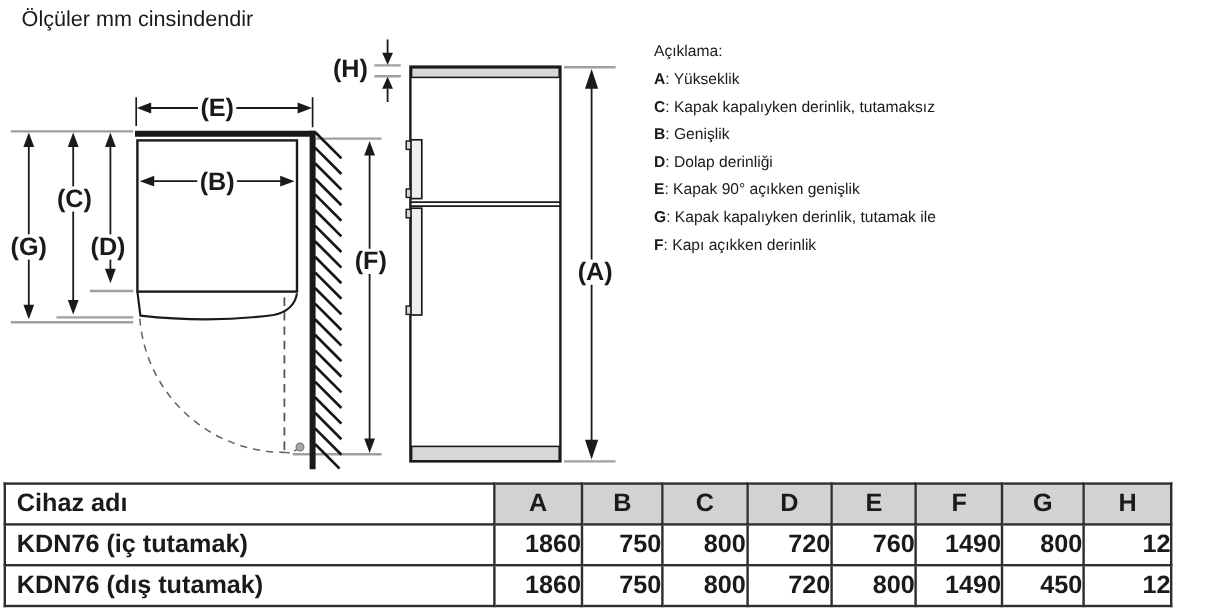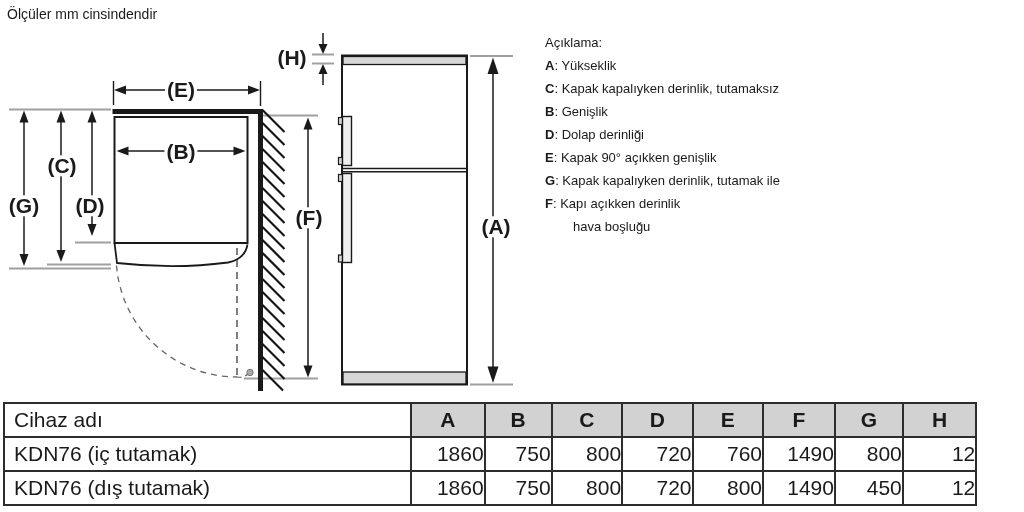--- a/index.html
+++ b/index.html
@@ -1,30 +1,30 @@
 <!DOCTYPE html>
 <html><head>
 <meta charset="utf-8">
 <style>
   html,body{margin:0;padding:0;background:#fff;}
   #page{position:relative;width:1024px;height:512px;background:#fff;overflow:hidden;
         font-family:"Liberation Sans",sans-serif;color:#1a1a1a;}
-  .page-title{position:absolute;left:7px;top:6px;font-size:14px;}
+  .page-title{position:absolute;left:18px;top:6px;font-size:18px;}
   
   .legend{position:absolute;left:545px;top:31px;width:470px;font-size:13px;line-height:23px;}
   .legend-item{padding-left:28px;text-indent:-28px;}
   .legend-letter{font-weight:bold;}
   .legend-line2{padding-left:28px;text-indent:0;}
   
   .dim-label{position:absolute;transform:translate(-50%,-50%);font-weight:bold;font-size:21px;
              background:#fff;padding:0 2px;line-height:1.02;white-space:nowrap;}
   
   .spec-table{position:absolute;left:3px;top:402px;border-collapse:collapse;table-layout:fixed;}
   .spec-table th,.spec-table td{border:2px solid #2d2d2d;font-size:21px;height:32px;padding:0;
-             font-weight:normal;white-space:nowrap;overflow:hidden;}
+             font-weight:bold;white-space:nowrap;overflow:hidden;}
   .spec-table th.letter{background:#d2d2d2;font-weight:bold;text-align:center;}
   .spec-table .name-cell{text-align:left;padding-left:9px;}
   .spec-table td.num{text-align:right;}
   svg .blk{stroke:#1a1a1a;fill:none;}
   svg .gry{stroke:#a0a0a0;stroke-width:2;fill:none;}
 </style>
 </head>
 <body>
 
 <div id="page">
@@ -164,21 +164,20 @@
 
   <div class="legend">
     <div class="legend-heading">Açıklama:</div>
     <div class="legend-item"><span class="legend-letter">A</span><span>: </span><span>Yükseklik</span></div>
     <div class="legend-item"><span class="legend-letter">C</span><span>: </span><span>Kapak kapalıyken derinlik, tutamaksız</span></div>
     <div class="legend-item"><span class="legend-letter">B</span><span>: </span><span>Genişlik</span></div>
     <div class="legend-item"><span class="legend-letter">D</span><span>: </span><span>Dolap derinliği</span></div>
     <div class="legend-item"><span class="legend-letter">E</span><span>: </span><span>Kapak 90° açıkken genişlik</span></div>
     <div class="legend-item"><span class="legend-letter">G</span><span>: </span><span>Kapak kapalıyken derinlik, tutamak ile</span></div>
     <div class="legend-item"><span class="legend-letter">F</span><span>: </span><span>Kapı açıkken derinlik</span></div>
-    <div class="legend-line2">hava boşluğu</div>
   </div>
 
   <table class="spec-table">
     <colgroup>
       <col style="width:434px">
         <col style="width:77px">
         <col style="width:71px">
         <col style="width:75px">
       <col style="width:75px">
         <col style="width:75px">

